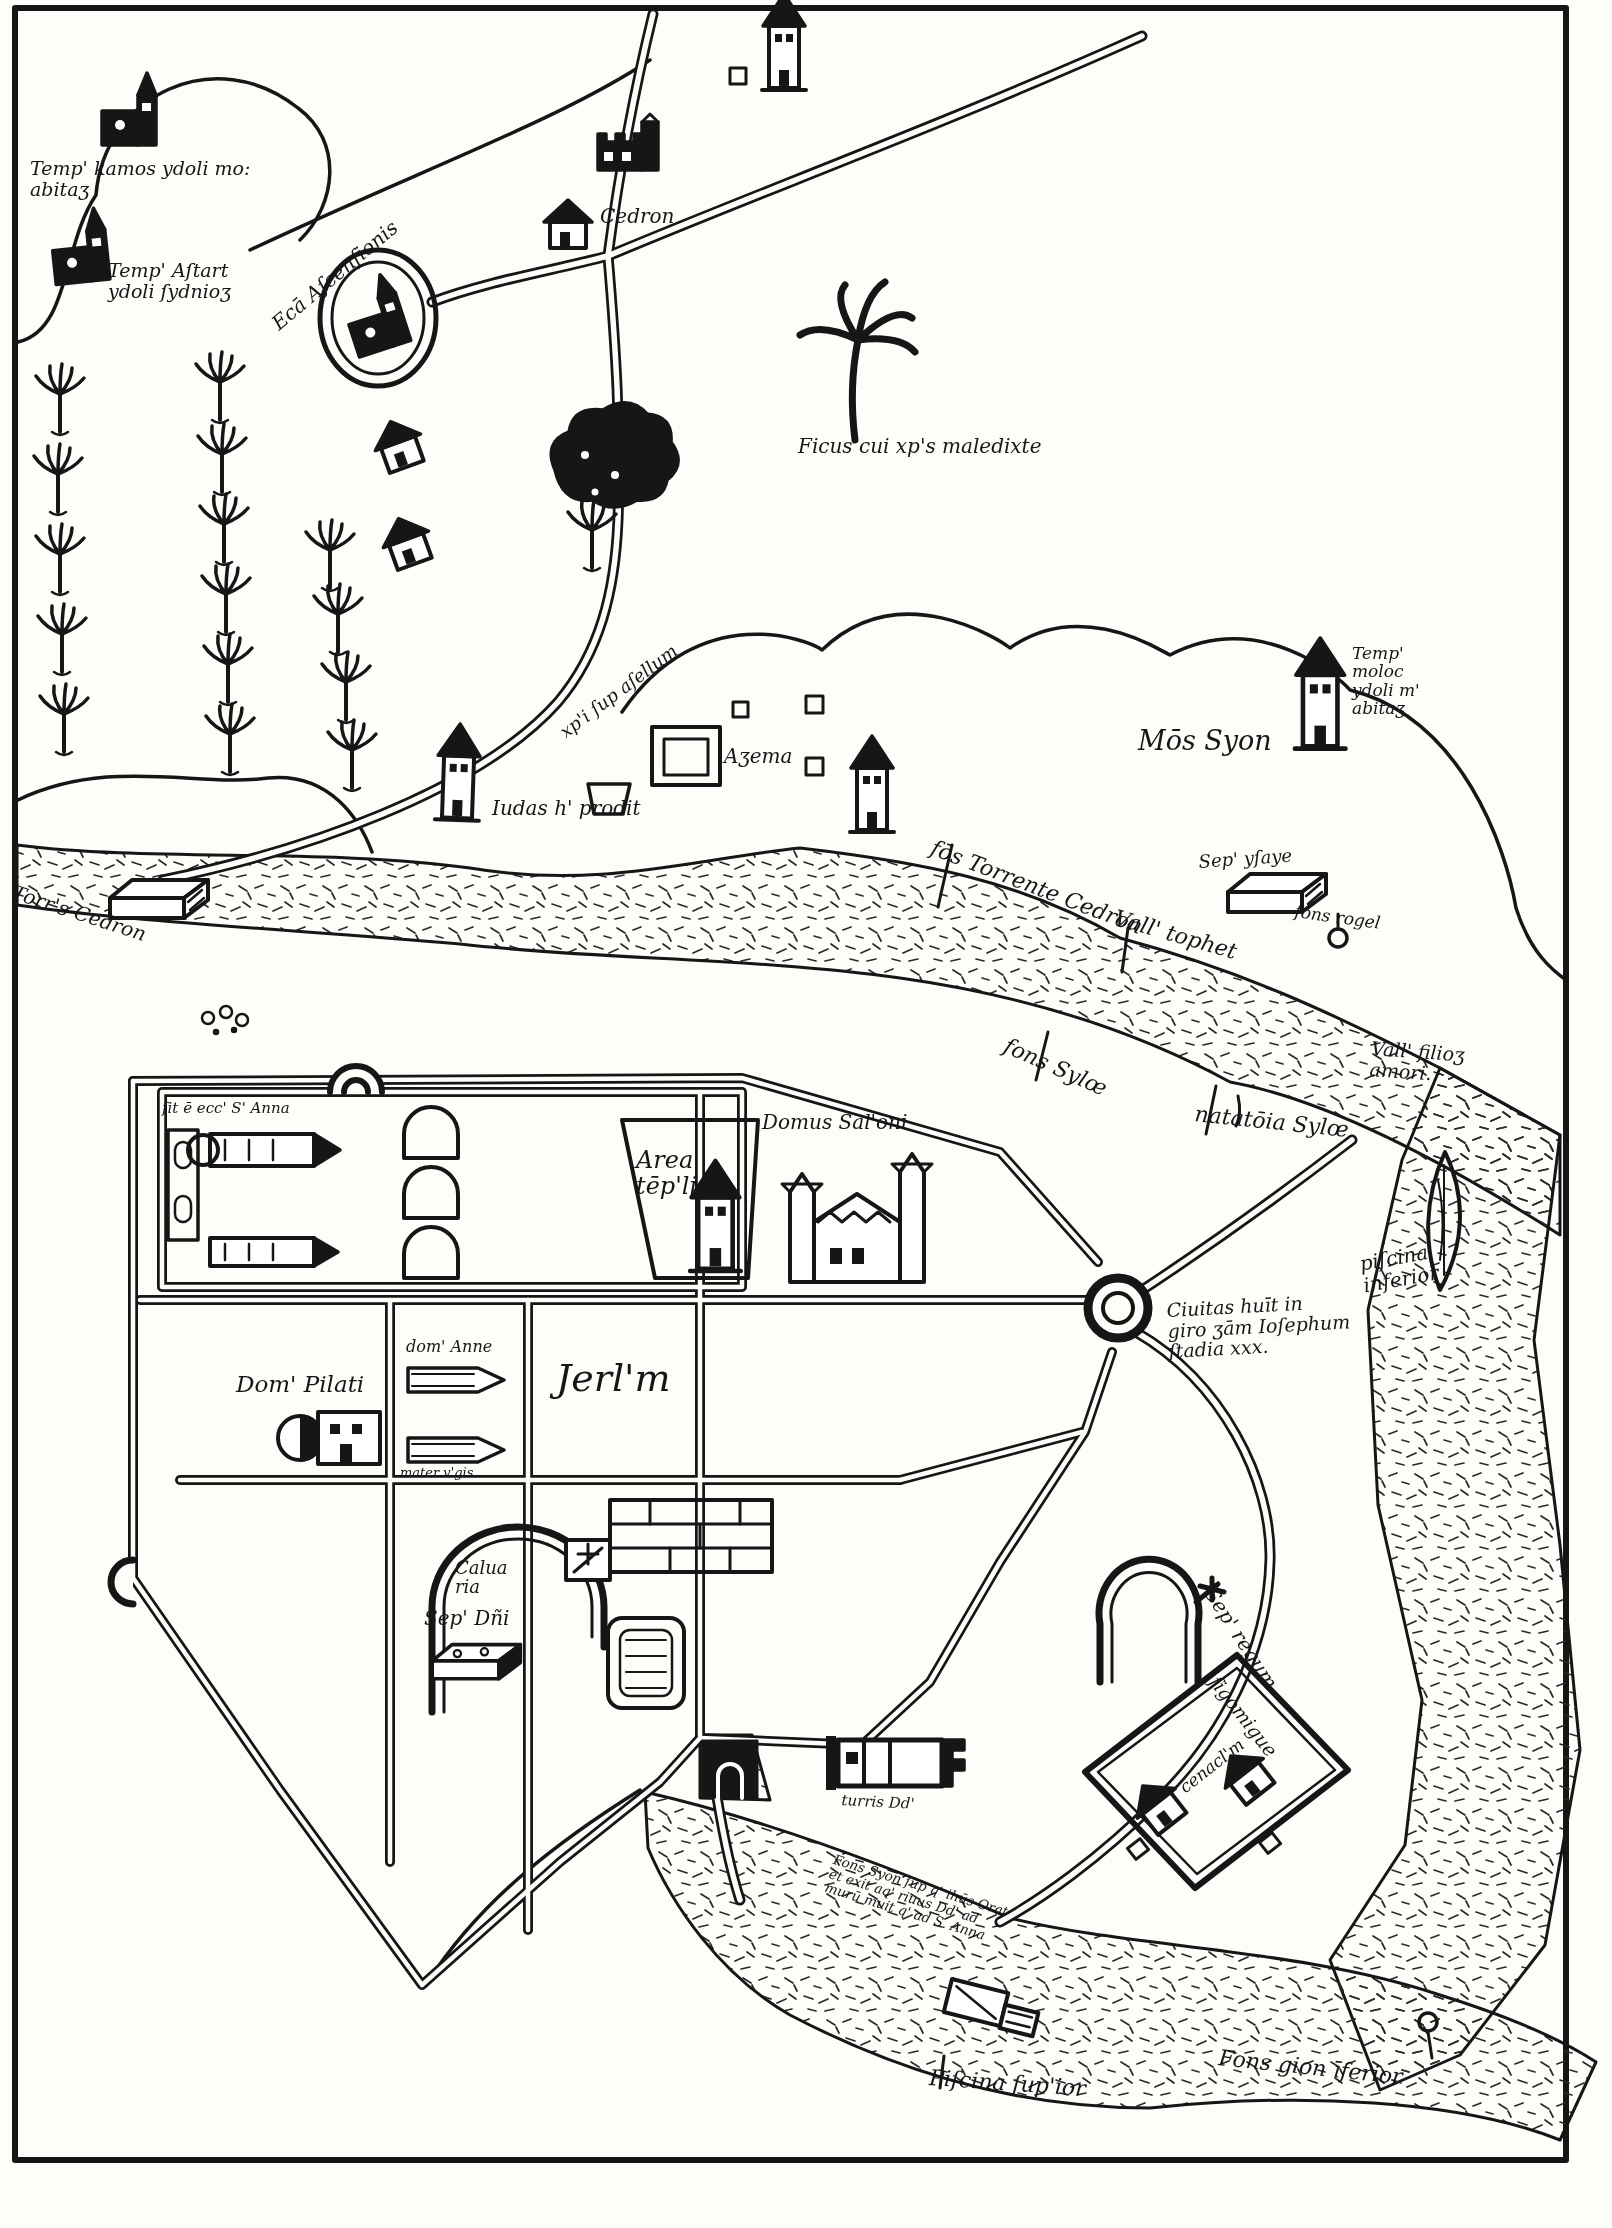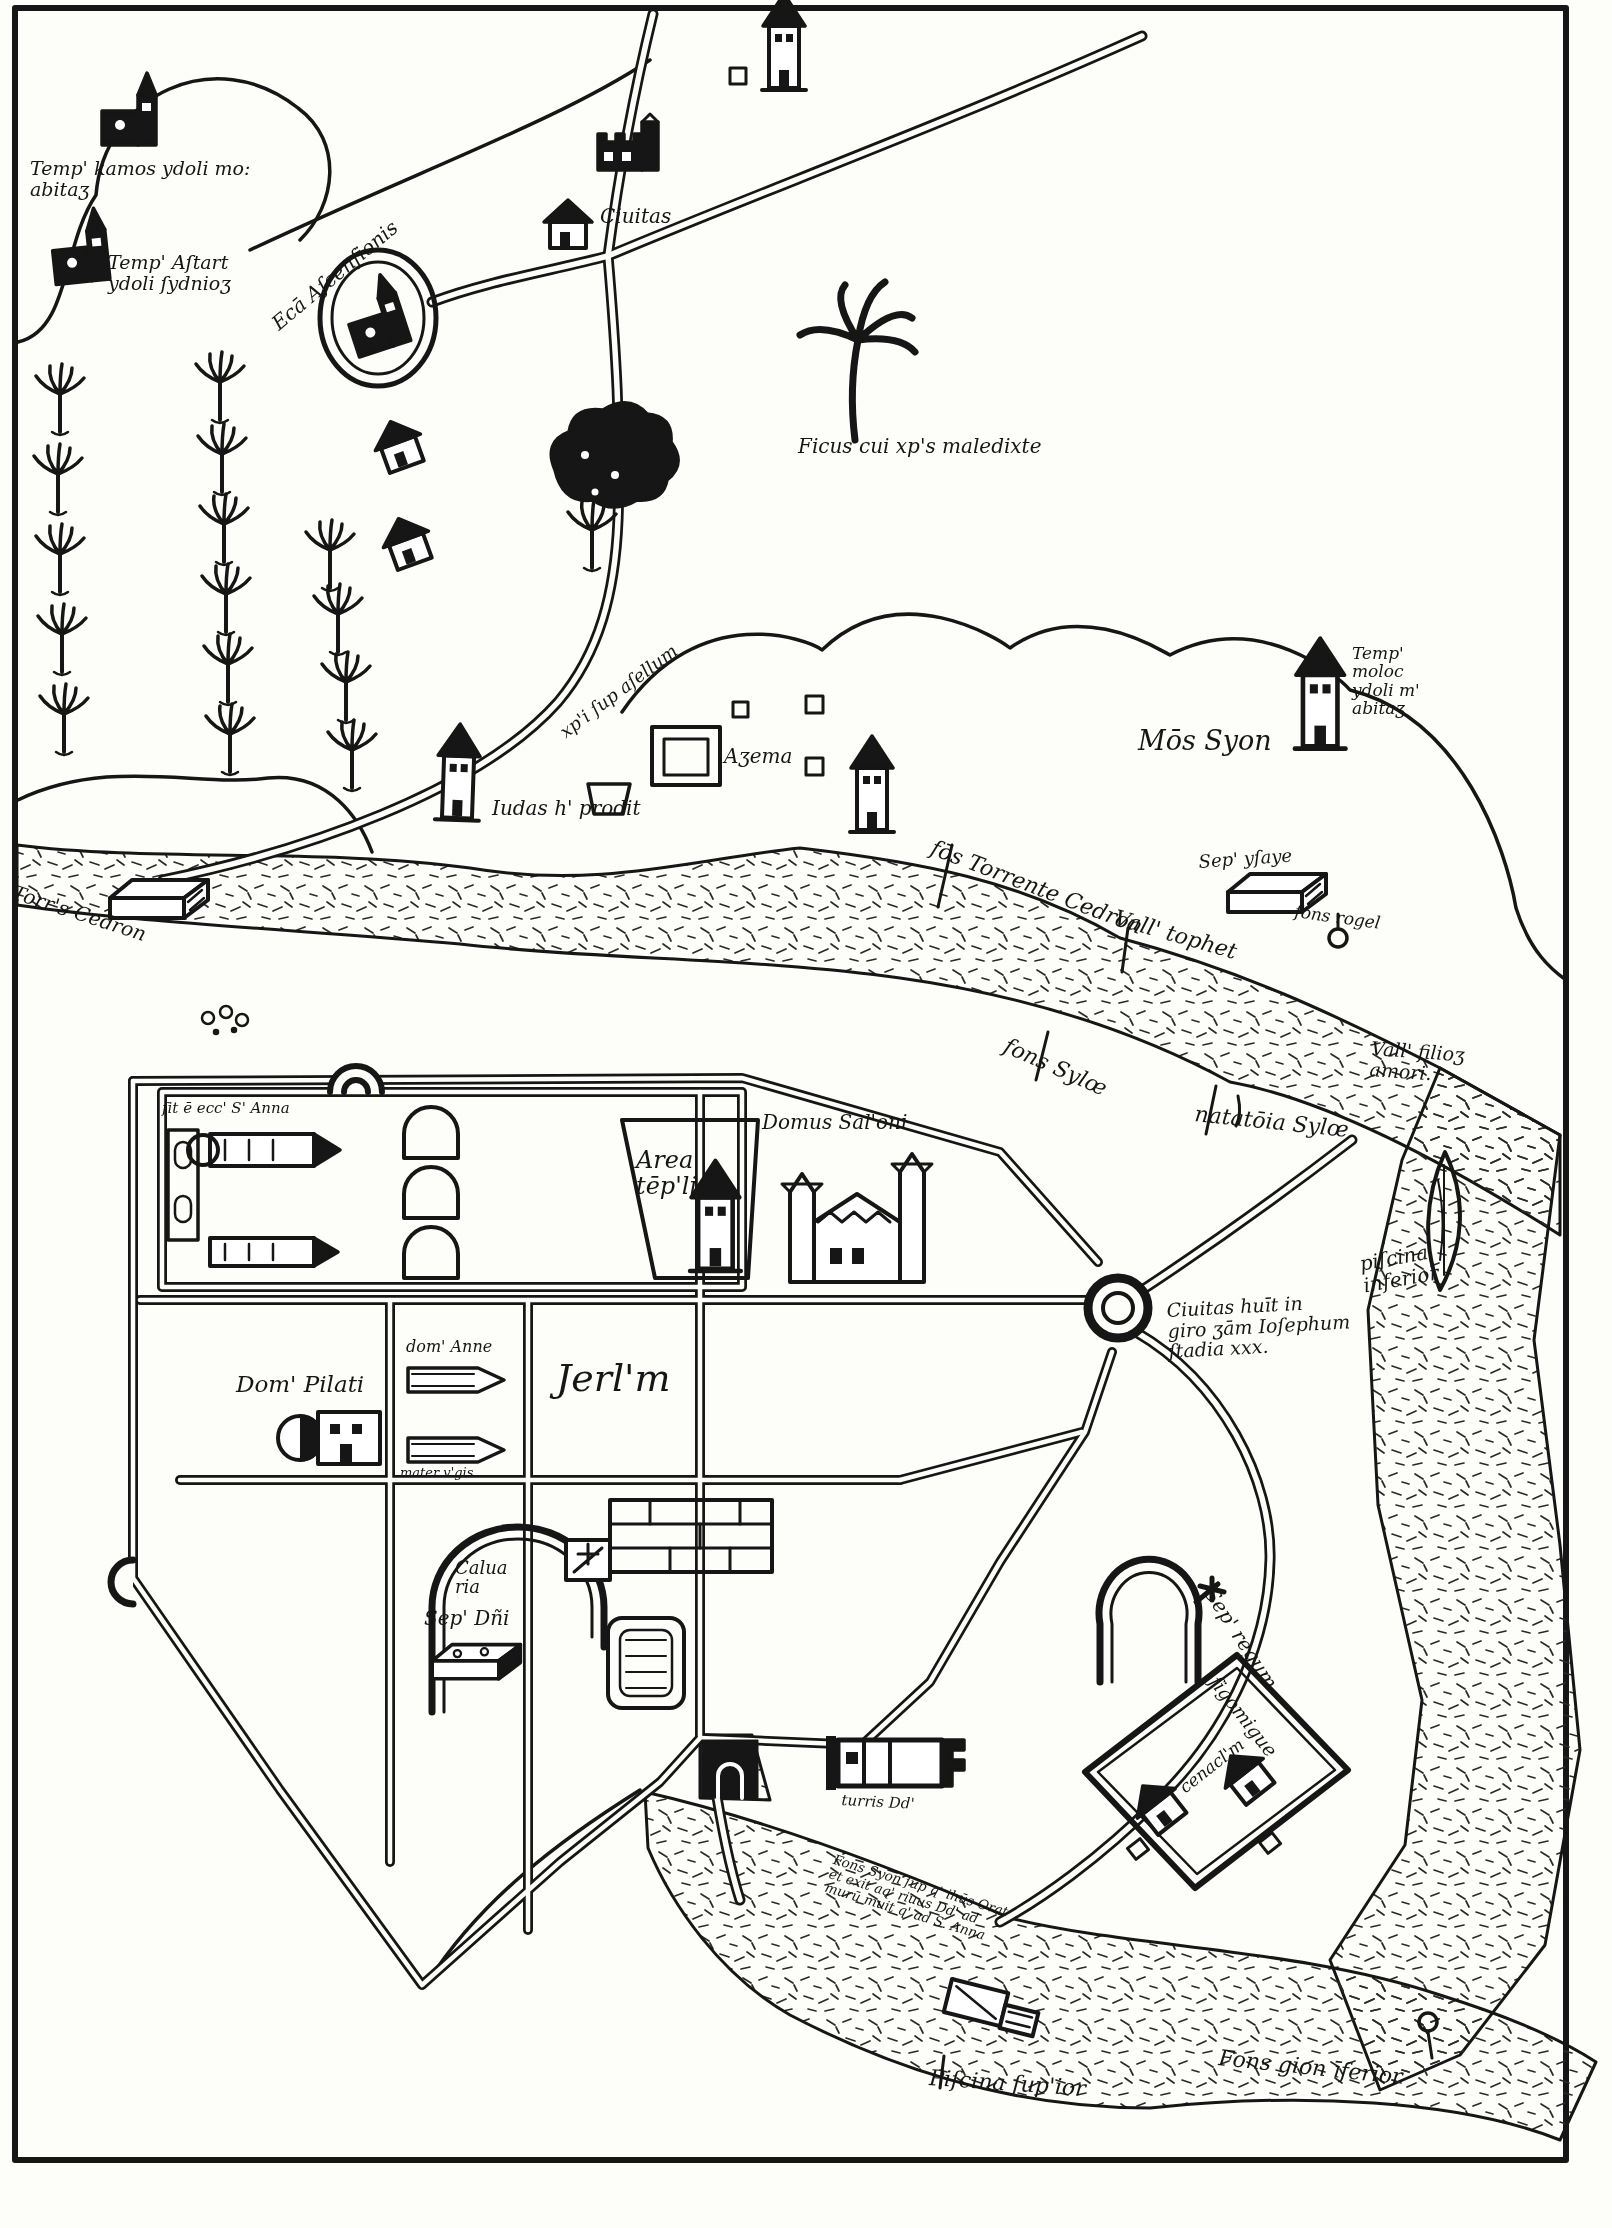--- a/index.html
+++ b/index.html
@@ -310,24 +310,24 @@
       <path d="M1238 1096 q4 18-2 30"></path>
       <path d="M944 2056 l-4 32"></path>
       <path d="M1428 2032 l4 26"></path>
       <path d="M1338 928 v-14"></path>
     </g>
   </g>
 </svg>
 
 <div class="lbl" style="left:30px;top:158px;font-size:19px">Temp' kamos ydoli mo:
 abitaʒ</div>
-<div class="lbl" style="left:108px;top:252px;font-size:19px">Temp' Aſtart
+<div class="lbl" style="left:108px;top:260px;font-size:19px">Temp' Aſtart
 ydoli ſydnioʒ</div>
 <div class="lbl" style="left:268px;top:318px;transform:rotate(-40deg)">Ecā Aſcenſionis</div>
-<div class="lbl" style="left:600px;top:206px">Ciuitas</div>
+<div class="lbl" style="left:600px;top:206px">Cedron</div>
 <div class="lbl" style="left:798px;top:436px">Ficus cui xp's maledixte</div>
 <div class="lbl" style="left:556px;top:726px;font-size:18px;transform:rotate(-37deg)">xp'i ſup aſellum</div>
 <div class="lbl" style="left:492px;top:798px">Iudas h' prodit</div>
 <div class="lbl" style="left:724px;top:746px">Aʒema</div>
 <div class="lbl big" style="left:1138px;top:726px">Mōs Syon</div>
 <div class="lbl" style="left:1352px;top:644px;font-size:17px">Temp'
 moloc
 ydoli m'
 abitaʒ</div>
 <div class="lbl" style="left:936px;top:836px;font-size:22px;transform:rotate(21deg)">fōs Torrente Cedron</div>

